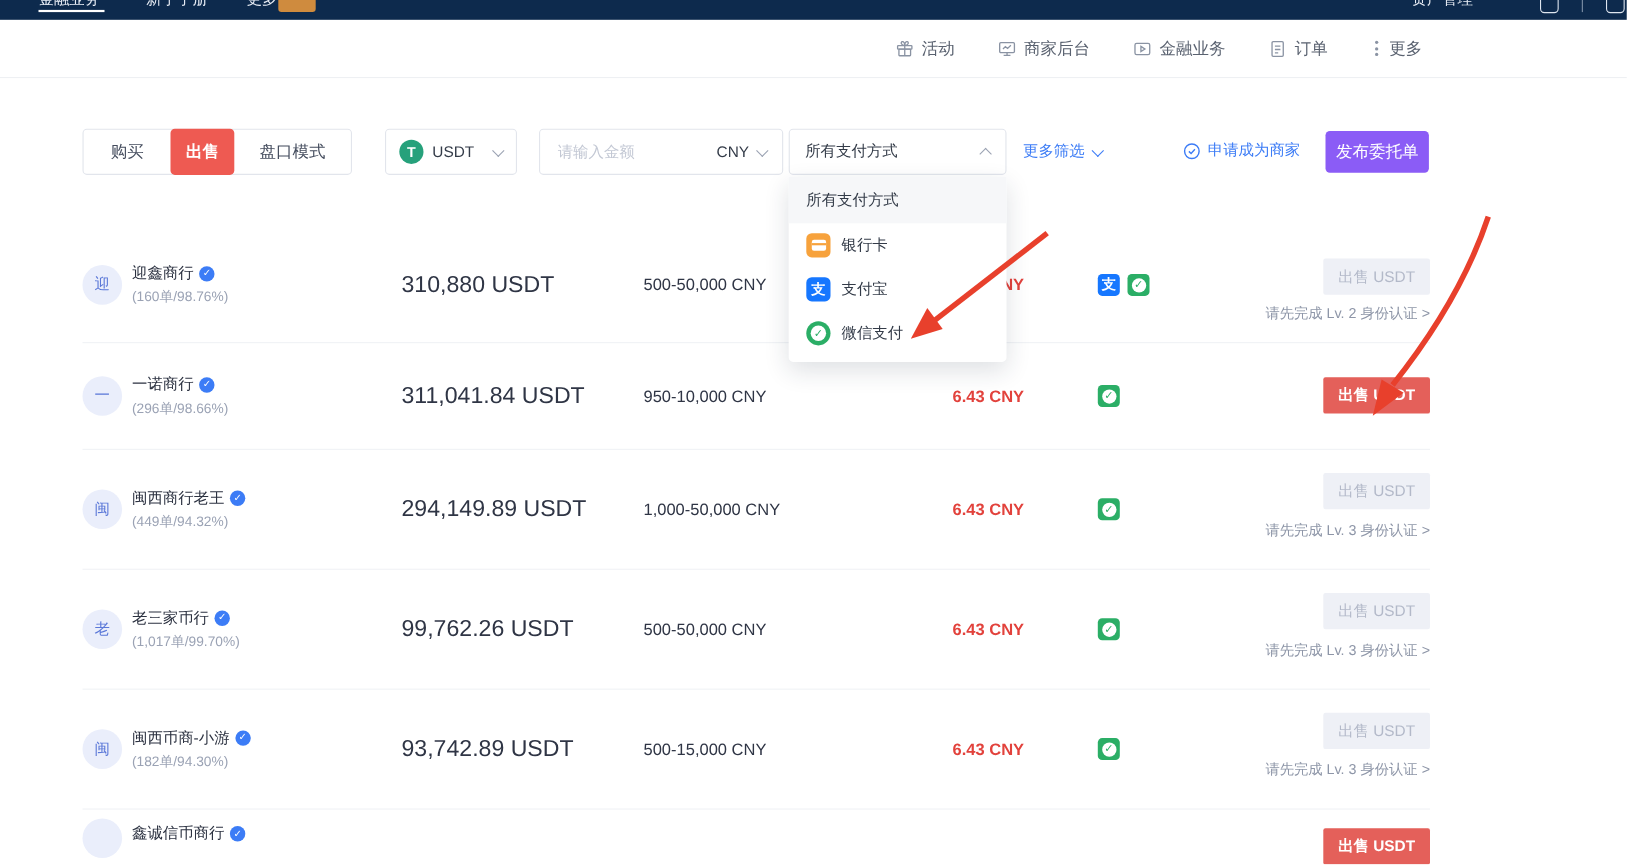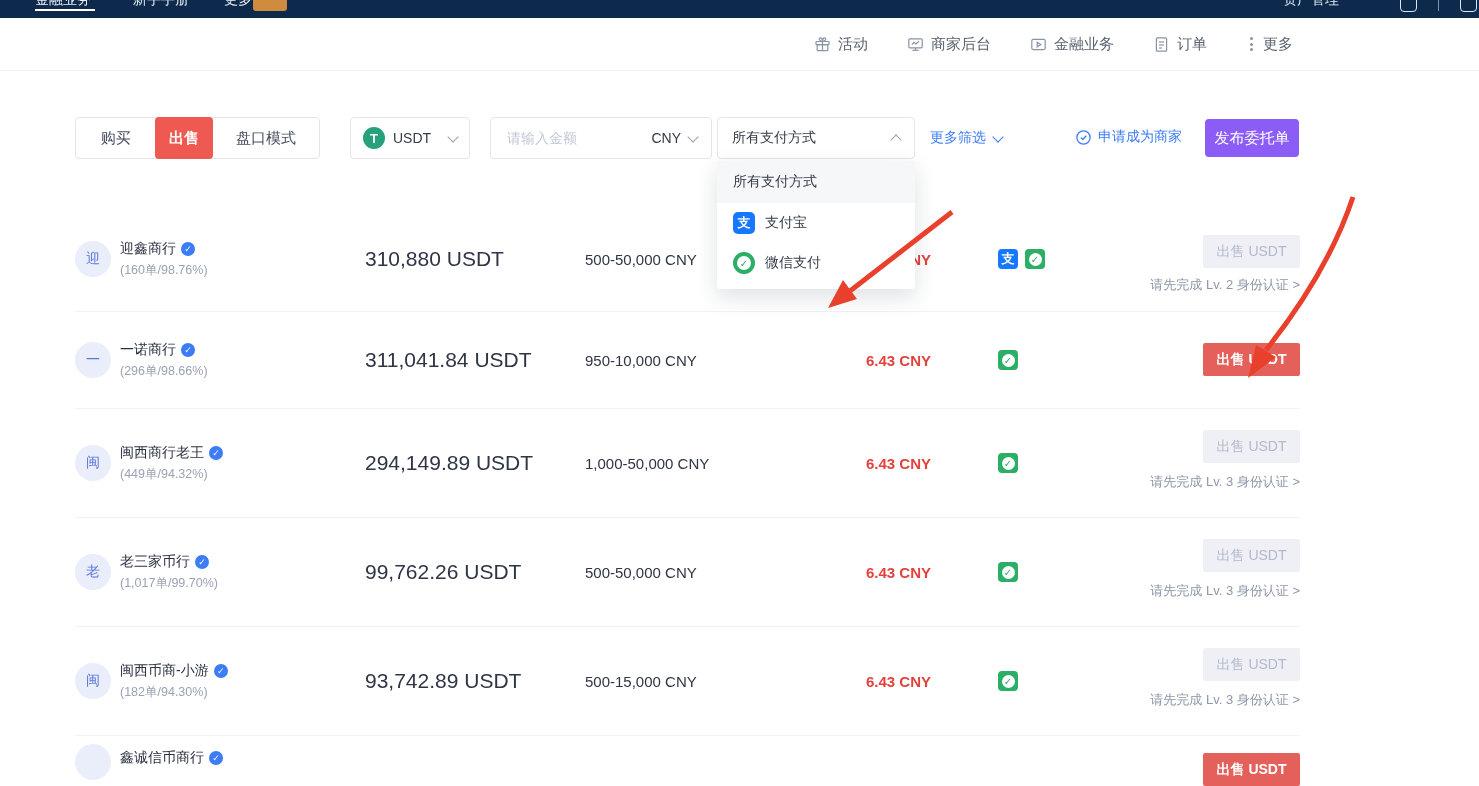--- a/index.html
+++ b/index.html
@@ -196,20 +196,26 @@
         </svg>
       <span>申请成为商家</span>
     </div>
 
     <button class="publish-btn">发布委托单</button>
   </div>
 
   <div class="dropdown">
     <div class="dd-head">所有支付方式</div>
     <div class="dd-item">
+      <span class="pay-ic bank">
+          <span class="card"></span>
+        </span>
+      <span>银行卡</span>
+    </div>
+    <div class="dd-item">
       <span class="pay-ic alipay">支</span>
       <span>支付宝</span>
     </div>
     <div class="dd-item">
       <span class="pay-ic wechat round">
           <span class="bub">✓</span>
         </span>
       <span>微信支付</span>
     </div>
   </div>

